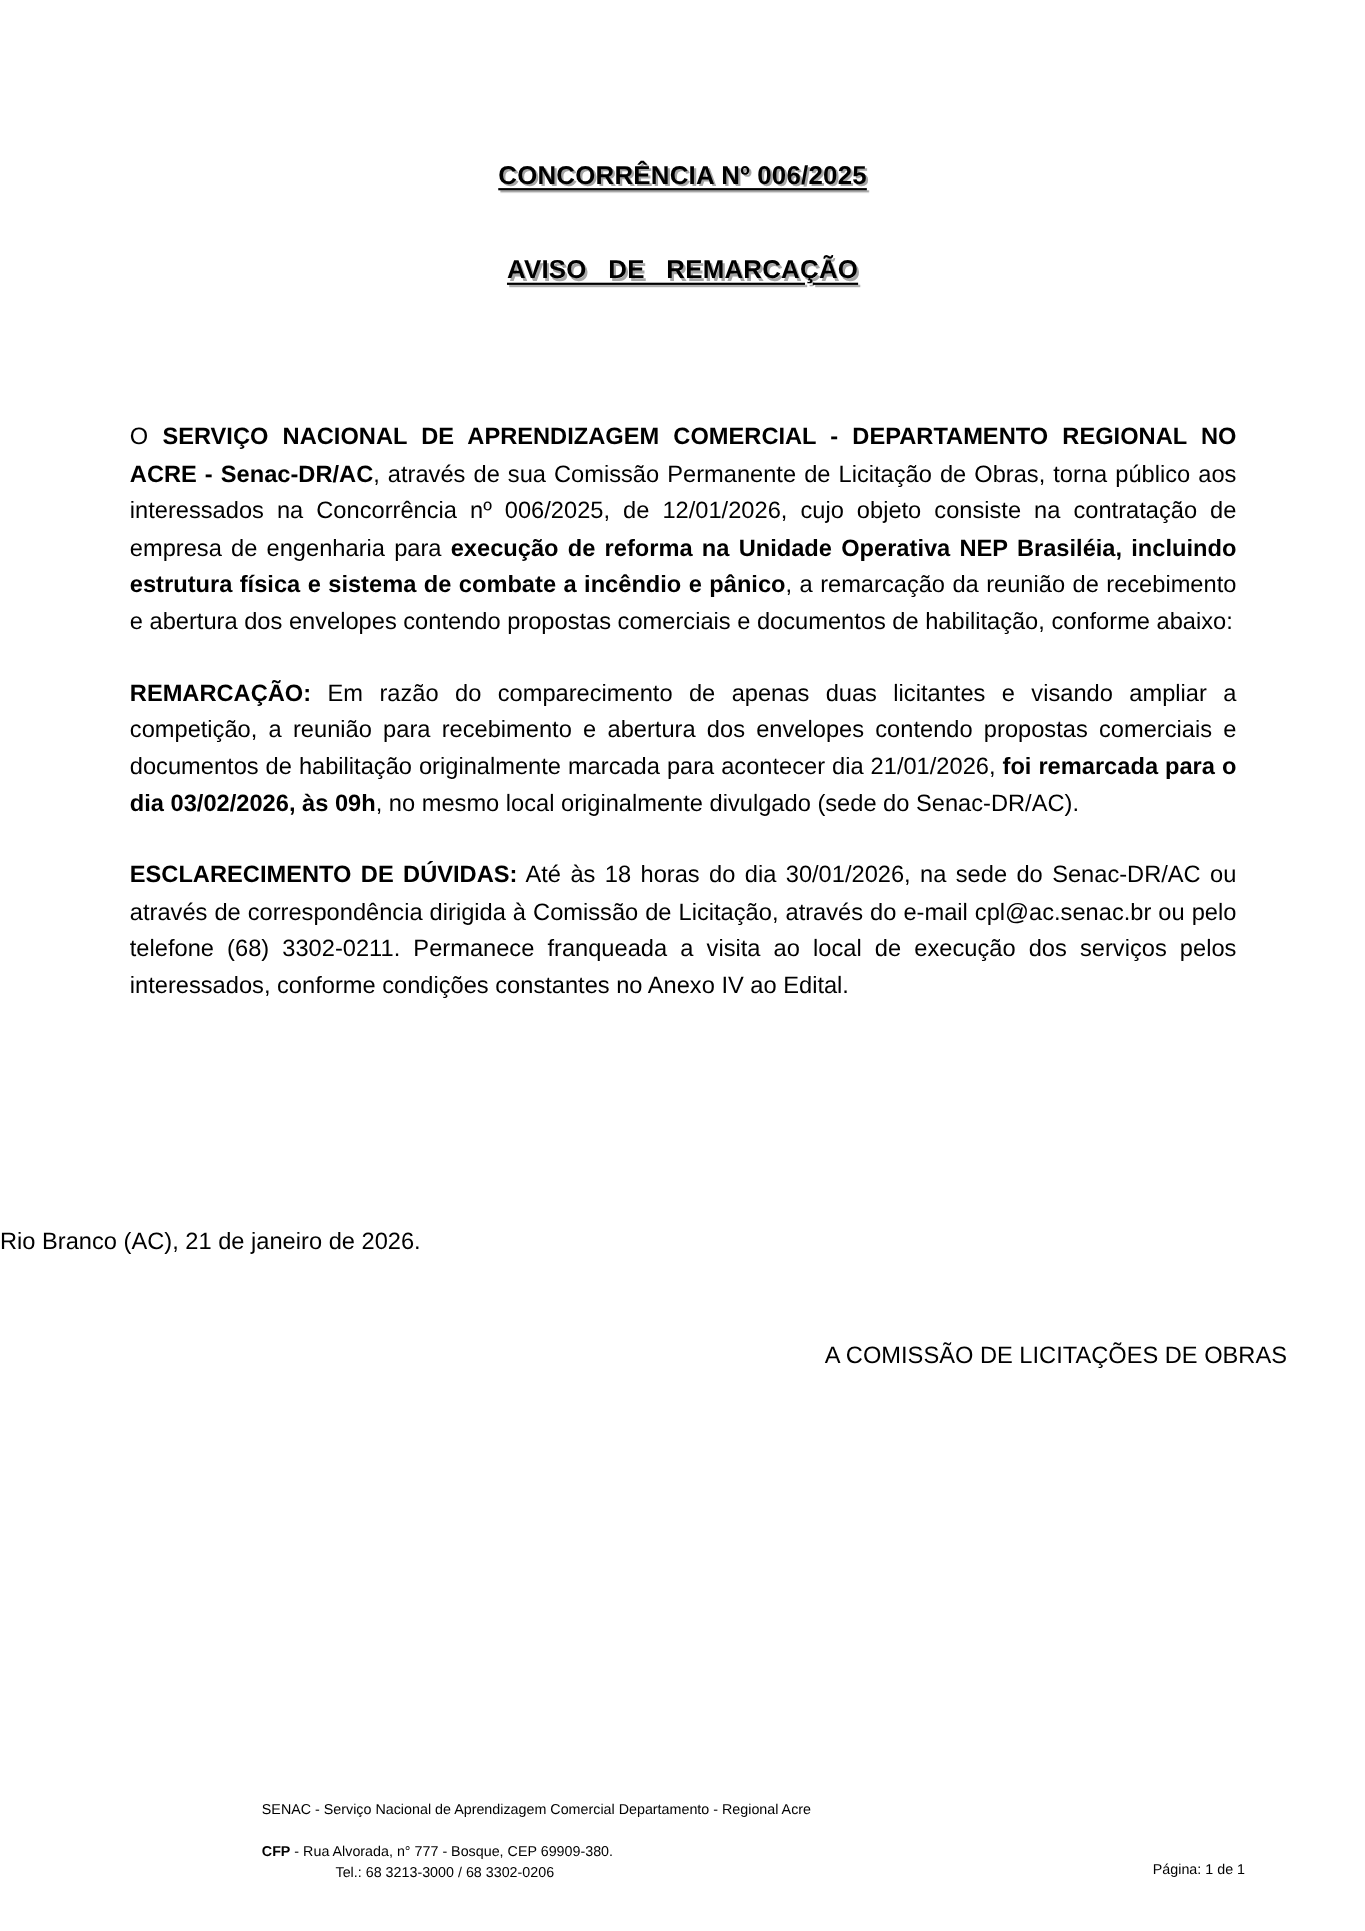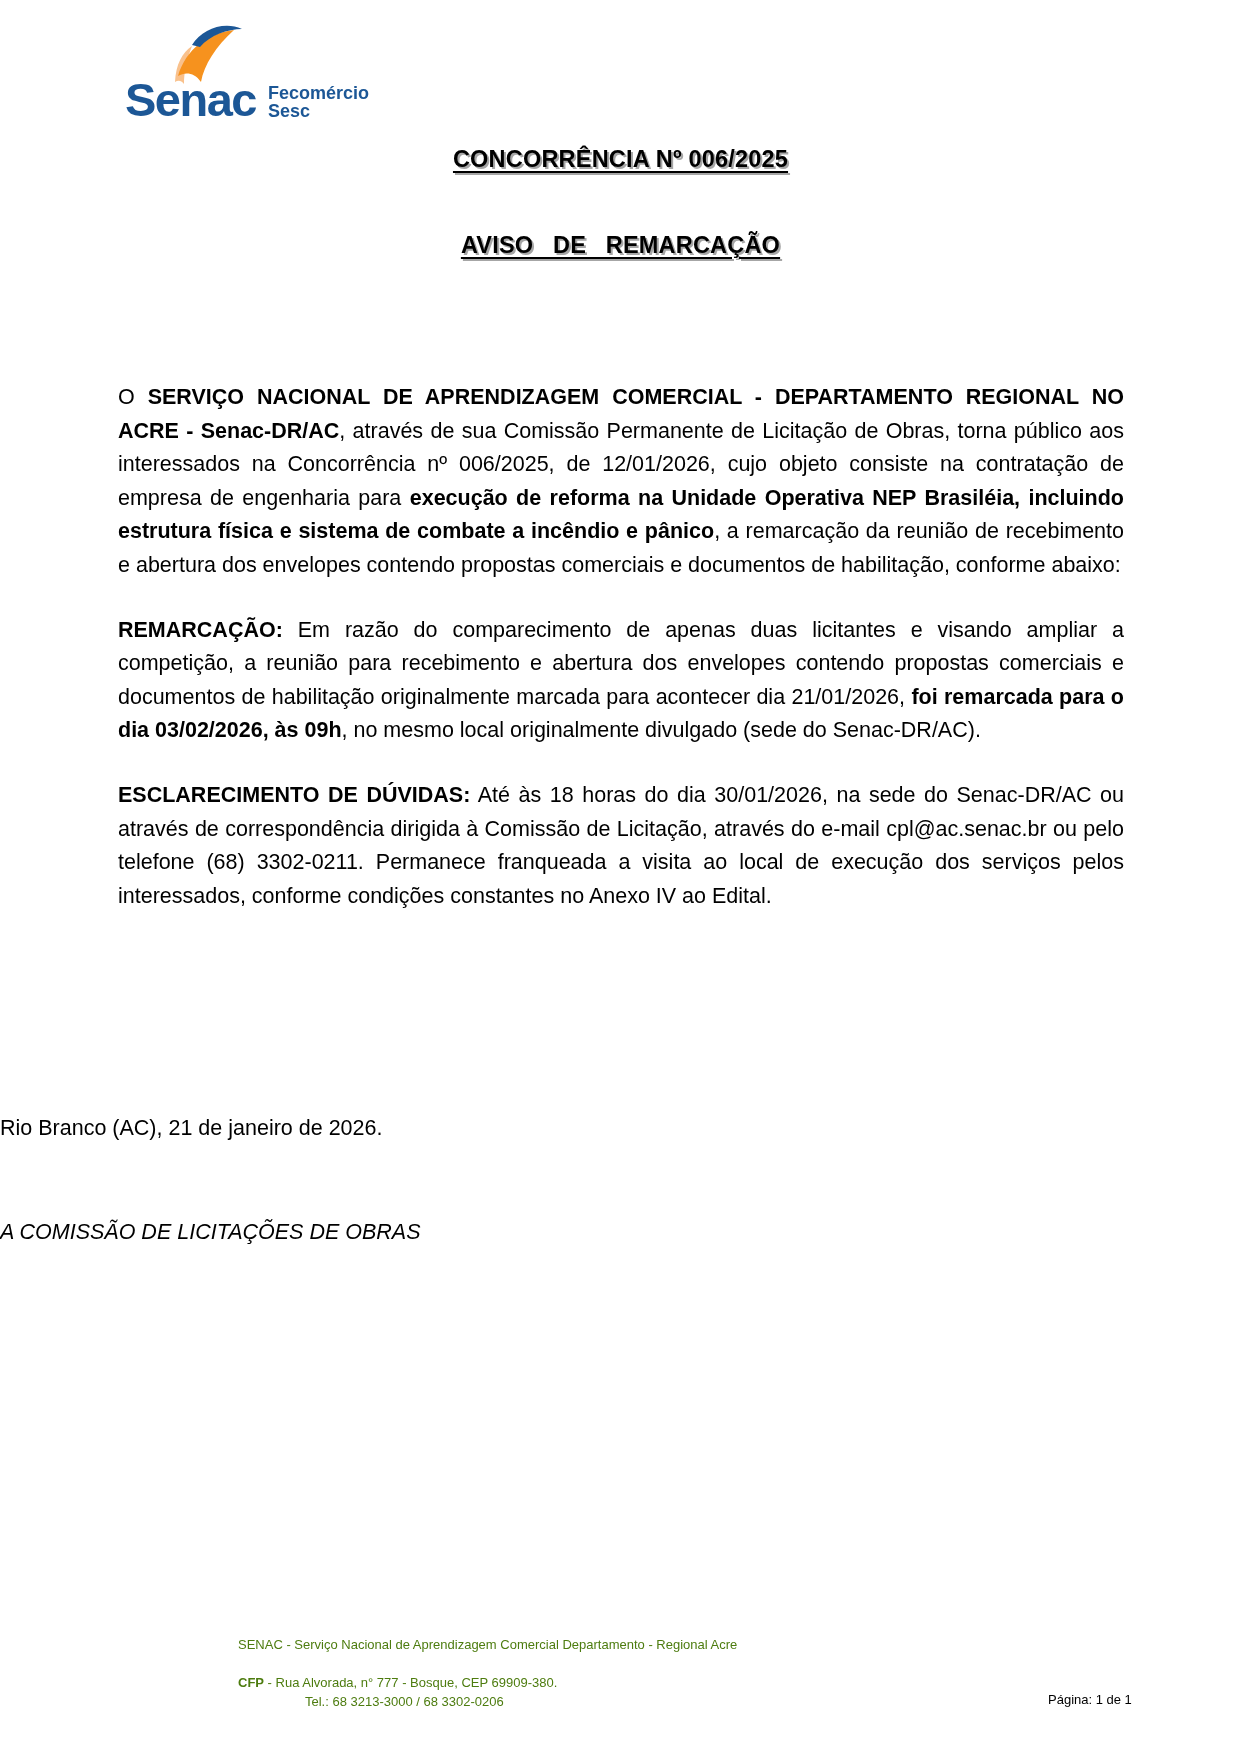--- a/index.html
+++ b/index.html
@@ -37,50 +37,36 @@
   }
   .content p + p { margin-top: 31px; }
   .b { font-weight: bold; margin-top: 44px; }
 
   .dateline {
     position: absolute; left: 0; top: 1116px; width: 1180px;
     text-align: left; font-size: 21.5px;
   }
   .signature {
     position: absolute; left: 0; top: 1220px; width: 1170px;
-    text-align: left; font-size: 21.5px; font-style: italic;
+    text-align: right; font-size: 21.5px; 
   }
 
   
-  .footer-line { position: absolute; font-size: 13px; color: #4d7c0f; white-space: nowrap; }
+  .footer-line { position: absolute; font-size: 13px; color: #000000; white-space: nowrap; }
   .f1 { left: 238px; top: 1637px; }
   .f2 { left: 238px; top: 1659px; }
   .f3 { left: 238px; top: 1675px; }
   .f4 { left: 283px; top: 1694px; margin-left: 22px; }
   .page-number { position: absolute; left: 1048px; top: 1692px; font-size: 13px; }
 </style>
 </head>
 <body>
 
 <div class="page">
 
-  <div class="logo">
-    <svg width="280" height="110" viewBox="0 0 280 110" aria-hidden="true">
-
-      <path d="M62,66 C63,48 69,37 79,30 C73,46 71,57 71,68 C68,64 65,64 62,66 Z" fill="#f9c18c"></path>
-
-      <path d="M65,60 C73,33 95,17 121,14 C103,30 91,49 88,66 C81,56 72,56 65,60 Z" fill="#f6921e"></path>
-
-      <path d="M79,29 C89,13 111,5 129,13 C115,13 97,19 87,31 Z" fill="#1c5796"></path>
-
-      <text x="12" y="100" font-family="'Liberation Sans', sans-serif" font-size="47" font-weight="bold" letter-spacing="-1.5" fill="#1c5796">Senac</text>
-      <text x="155" y="83" font-family="'Liberation Sans', sans-serif" font-size="18" font-weight="bold" fill="#1c5796">Fecomércio</text>
-      <text x="155" y="101" font-family="'Liberation Sans', sans-serif" font-size="18" font-weight="bold" fill="#1c5796">Sesc</text>
-    </svg>
-  </div>
 
   <div class="title-wrap">
     <span class="doc-title">CONCORRÊNCIA Nº 006/2025</span>
   </div>
   <div class="title-wrap title2-wrap">
     <span class="doc-title">AVISO DE REMARCAÇÃO</span>
   </div>
 
   <div class="content">
     <p><span>O </span><span class="b">SERVIÇO NACIONAL DE APRENDIZAGEM COMERCIAL - DEPARTAMENTO REGIONAL NO ACRE - Senac-DR/AC</span><span>, através de sua Comissão Permanente de Licitação de Obras, torna público aos interessados na Concorrência nº 006/2025, de 12/01/2026, cujo objeto consiste na contratação de empresa de engenharia para </span><span class="b">execução de reforma na Unidade Operativa NEP Brasiléia, incluindo estrutura física e sistema de combate a incêndio e pânico</span><span>, a remarcação da reunião de recebimento e abertura dos envelopes contendo propostas comerciais e documentos de habilitação, conforme abaixo:</span></p>

